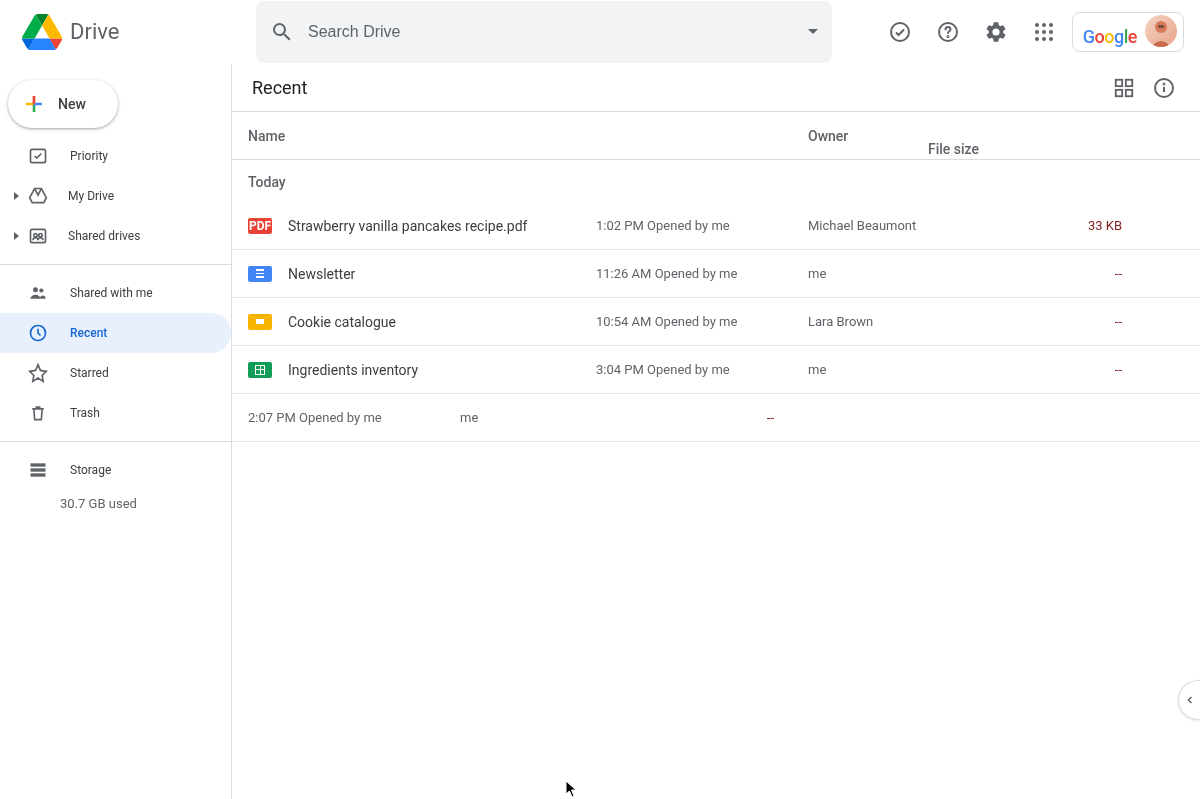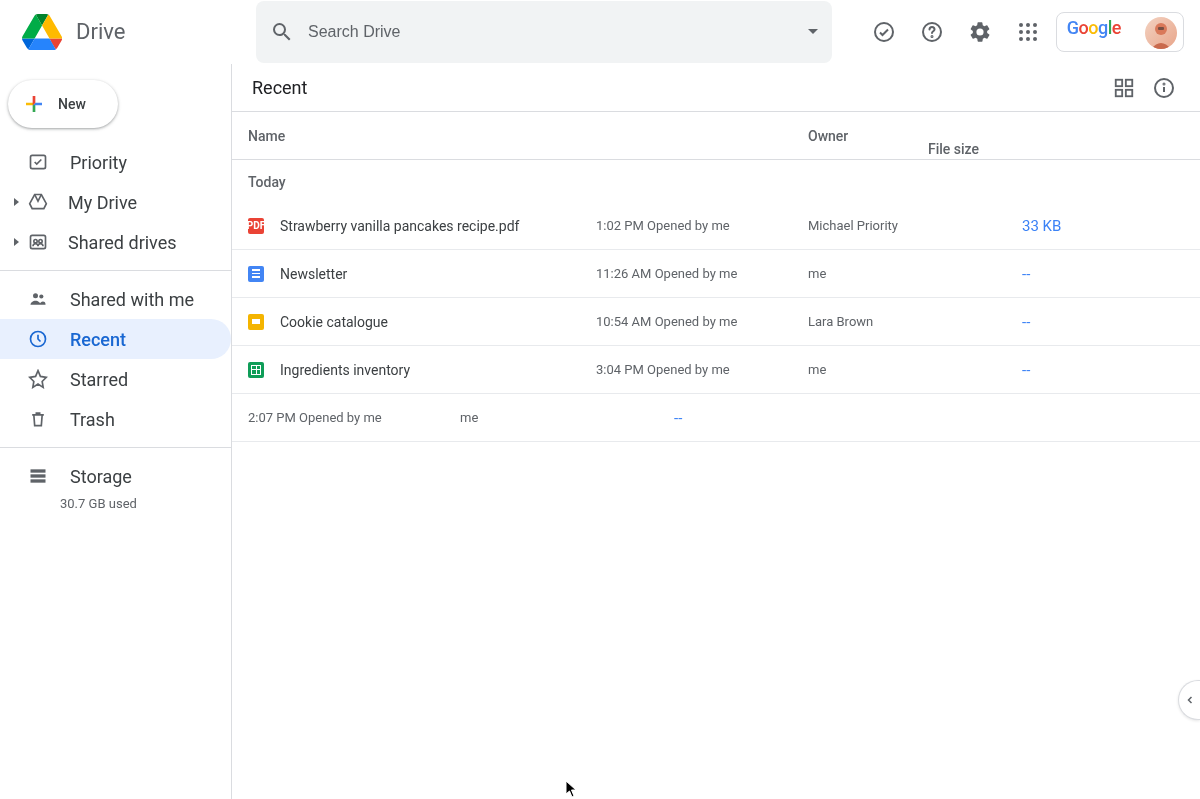--- a/index.html
+++ b/index.html
@@ -19,21 +19,21 @@
     height: 64px;
     display: flex;
     align-items: center;
     padding: 0 16px 0 16px;
     border-bottom: 1px solid #fff;
   }
   .logo-wrap {
     display: flex;
     align-items: center;
     width: 240px;
-    gap: 14px;
+    gap: 8px;
     padding-left: 6px;
   }
   .product-name {
     font-size: 22px;
     color: #5f6368;
   }
   .search-bar {
     flex: 0 0 576px;
     height: 62px;
     background: #f1f3f4;
@@ -69,25 +69,25 @@
     width: 40px; height: 40px;
     border-radius: 50%;
     display: flex;
     align-items: center;
     justify-content: center;
     cursor: pointer;
     color: #5f6368;
   }
   .google-chip {
     display: flex;
-    align-items: flex-start;
+    align-items: flex-end;
     border: 1px solid #dadce0;
     border-radius: 8px;
     padding: 4px 6px 4px 10px;
-    gap: 24px;
+    gap: 8px;
     height: 40px;
   }
   .google-logo { font-size: 18px; font-weight: 500; letter-spacing: -0.5px; }
   .g-b { color:#4285F4;} .g-r{color:#EA4335;} .g-y{color:#FBBC05;} .g-g{color:#34A853;}
   .avatar {
     width: 32px; height: 32px; border-radius: 50%;
     background: linear-gradient(135deg,#f3d2c1,#e8a58a);
     display:flex;align-items:center;justify-content:center;
     overflow:hidden;
   }
@@ -98,21 +98,21 @@
     display: flex;
     height: calc(100% - 64px);
   }
   .sidebar {
     width: 232px;
     padding: 12px 0 0 0;
     border-right: 1px solid #dadce0;
     flex-shrink: 0;
   }
   .new-btn {
-    margin: 4px 0 14px 8px;
+    margin: 4px 0 8px 8px;
     height: 48px;
     width: 110px;
     border-radius: 24px;
     box-shadow: 0 1px 2px rgba(60,64,67,.3), 0 1px 3px 1px rgba(60,64,67,.15);
     display: flex;
     align-items: center;
     padding-left: 14px;
     gap: 12px;
     background: #fff;
     cursor: pointer;
@@ -135,32 +135,33 @@
   .nav-item .expand-triangle {
     width: 20px; display:flex; justify-content:center;
   }
   .nav-item .expand-triangle::before{
     content:''; width:0;height:0;
     border-top:4px solid transparent;
     border-bottom:4px solid transparent;
     border-left:5px solid #5f6368;
   }
   .nav-item .nav-icon { width: 24px; display:flex; justify-content:center; }
-  .nav-item .nav-label { font-size: 18px; color: #3c4043; font-weight: 400; }
+  .nav-item .nav-label { font-size: 12px; color: #3c4043; font-weight: 400; }
   .nav-item.has-expand .nav-icon { margin-left: 0px; margin-right: 20px;}
   .nav-item.has-expand .nav-label { margin-left: -2px; }
   .nav-item.active { background: #e8f0fe; }
   .nav-item.active .nav-label { color: #1967d2; font-weight:500;}
   .nav-item.active .nav-icon { color: #1967d2; }
 
   .nav-divider { height:1px; background:#dadce0; margin: 8px 0; width:100%; }
   .storage-used {
     padding-left: 60px;
     font-size: 13px;
     color: #5f6368;
+    margin-top: 6px;
   }
 
   
   .main { flex: 1; display:flex; flex-direction:column; }
   .main-header {
     display:flex; align-items:center;
     height: 48px;
     padding: 0 16px 0 20px;
     border-bottom: 1px solid #dadce0;
   }
@@ -194,26 +195,26 @@
     border-bottom: 1px solid #e8eaed;
     cursor: pointer;
   }
   .file-row .fname-cell {
     flex: 0 0 348px;
     display:flex; align-items:center; gap: 16px;
   }
   .file-row .fname { color:#3c4043; font-size: 14px; }
   .file-row .time-cell { flex: 0 0 212px; color:#5f6368; font-size:13px; }
   .file-row .owner-cell { flex: 0 0 214px; color:#5f6368; font-size:13px; }
-  .file-row .size-cell { flex: 0 0 100px; color:#3b82f6; font-size:15px; }
+  .file-row .size-cell { flex: 0 0 100px; color:#7f1d1d; font-size:13px;text-align:right; }
 
   .ficon {
-    width: 16px; height: 16px; border-radius: 2px;
+    width: 24px; height: 16px; border-radius: 2px;
     display:flex; align-items:center; justify-content:center;
-    font-size: 10px; color:#fff; font-weight:700;
+    font-size: 12px; color:#fff; font-weight:700;
     flex-shrink:0;
   }
   .ficon.pdf { background:#ea4335; }
   .ficon.docs { background:#4285f4; }
   .ficon.slides { background:#f4b400; }
   .ficon.sheets { background:#0f9d58; }
   .ficon .bar { width:8px; height:1.5px; background:#fff; margin:1px 0;}
   .ficon .sq { width:8px; height:5px; background:#fff;}
   .ficon.sheets .grid { width:10px;height:10px; background:
     linear-gradient(#fff,#fff) center/1px 100% no-repeat,
@@ -440,21 +441,21 @@
         <div class="col-size">File size</div>
       </div>
       <div class="section-label">Today</div>
       <div id="file-list">
           <div class="file-row">
             <div class="fname-cell">
               <div class="ficon pdf">PDF</div>
               <span class="fname">Strawberry vanilla pancakes recipe.pdf</span>
             </div>
             <div class="time-cell">1:02 PM Opened by me</div>
-            <div class="owner-cell">Michael Priority</div>
+            <div class="owner-cell">Michael Beaumont</div>
             <div class="size-cell">33 KB</div>
           </div>
           <div class="file-row">
             <div class="fname-cell">
               <div class="ficon docs">
                 <div style="display:flex;flex-direction:column;align-items:center;">
                   <div class="bar"></div>
                   <div class="bar"></div>
                   <div class="bar"></div>
                 </div>

